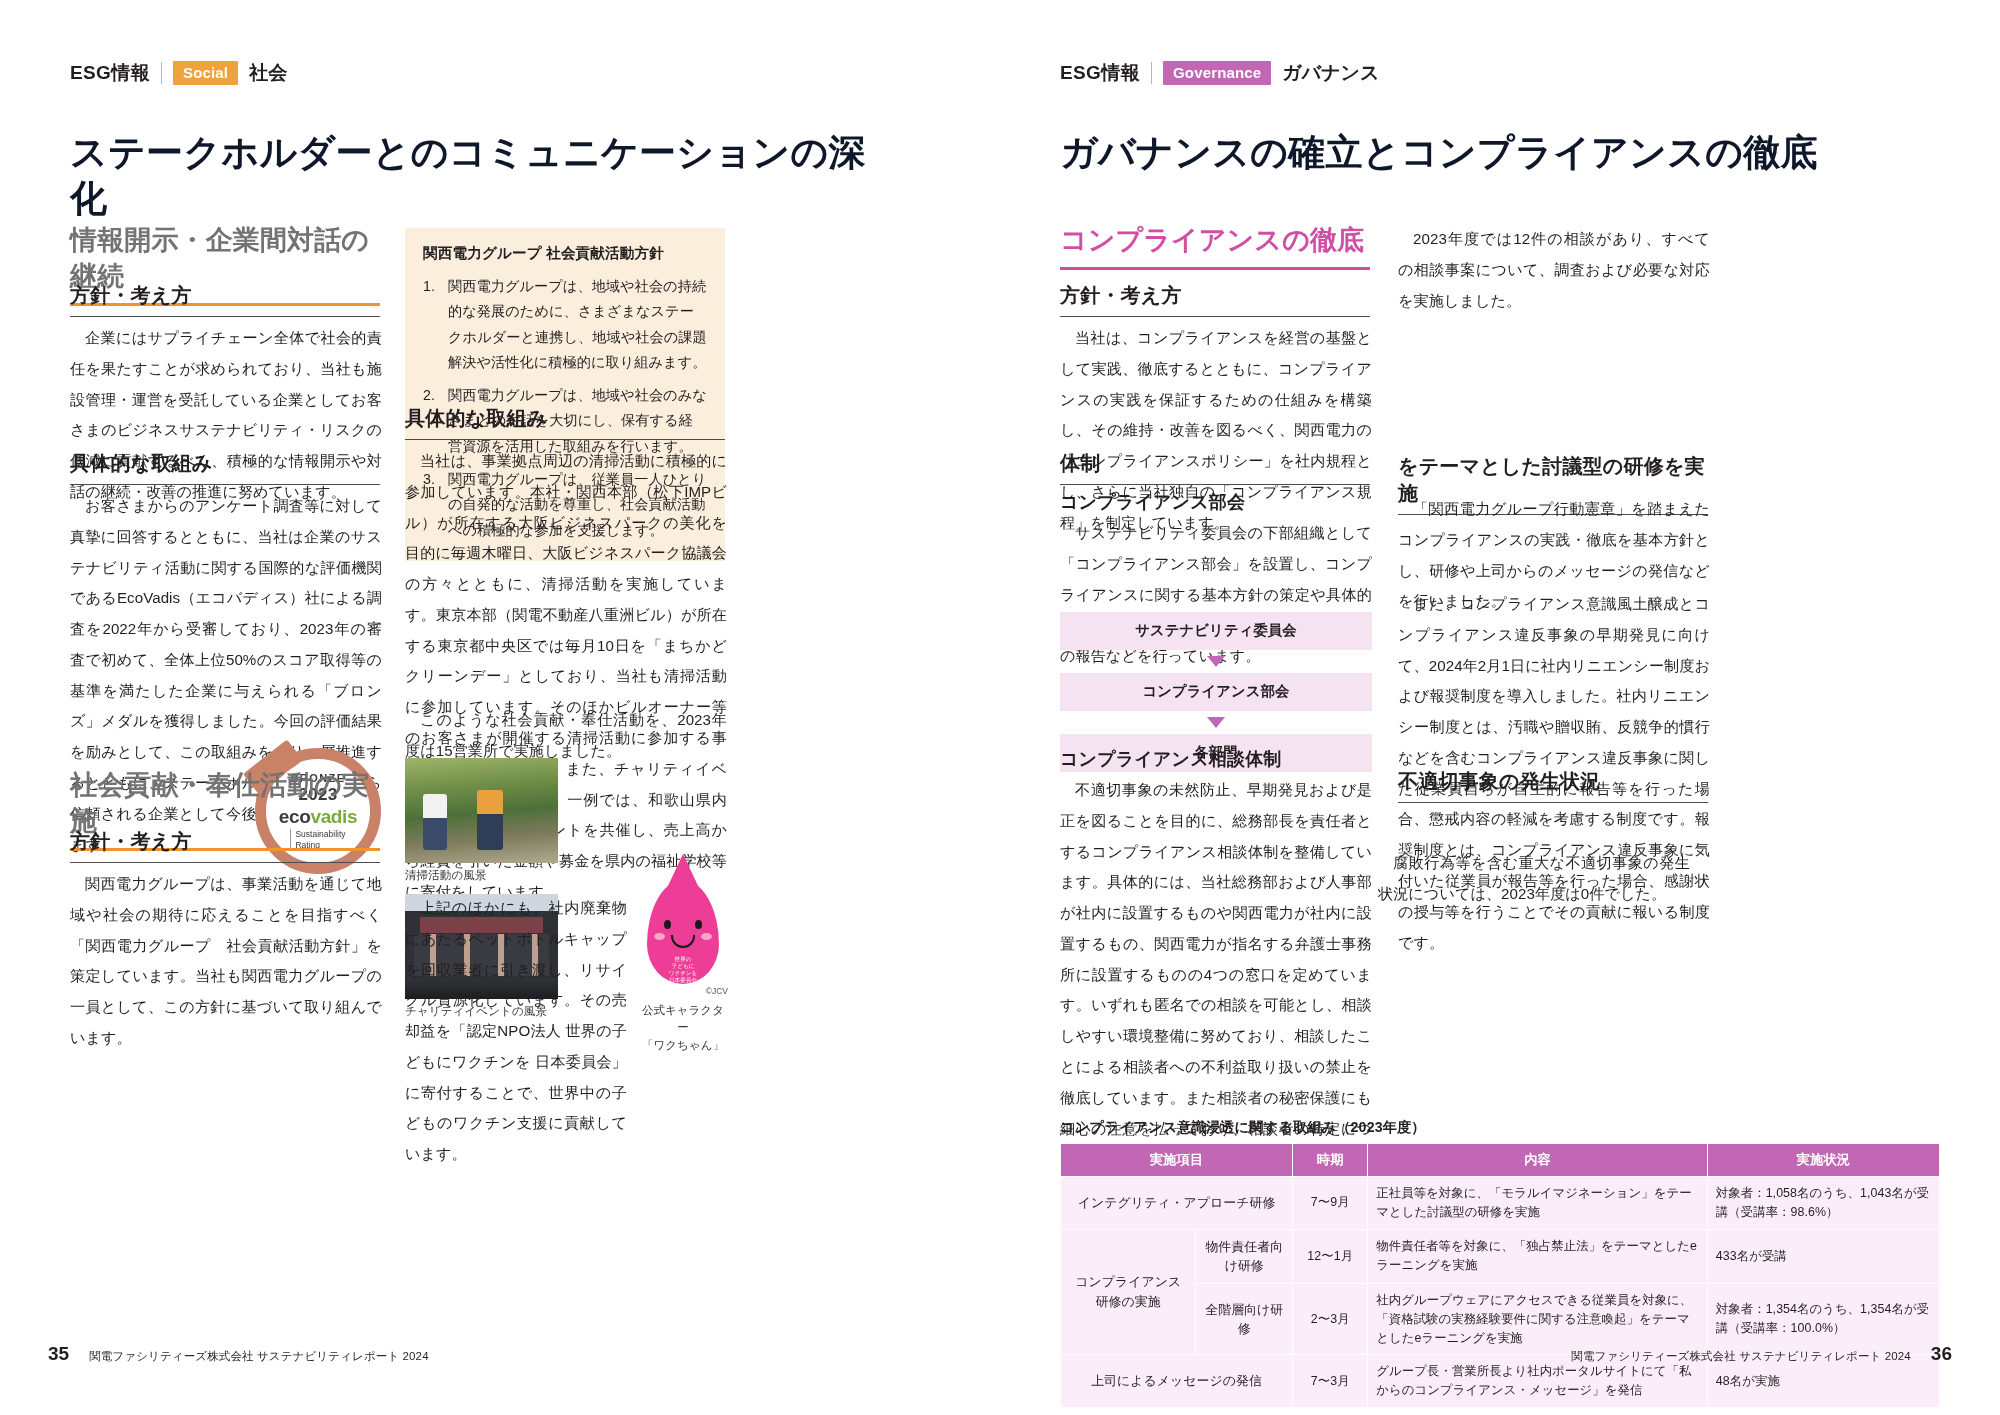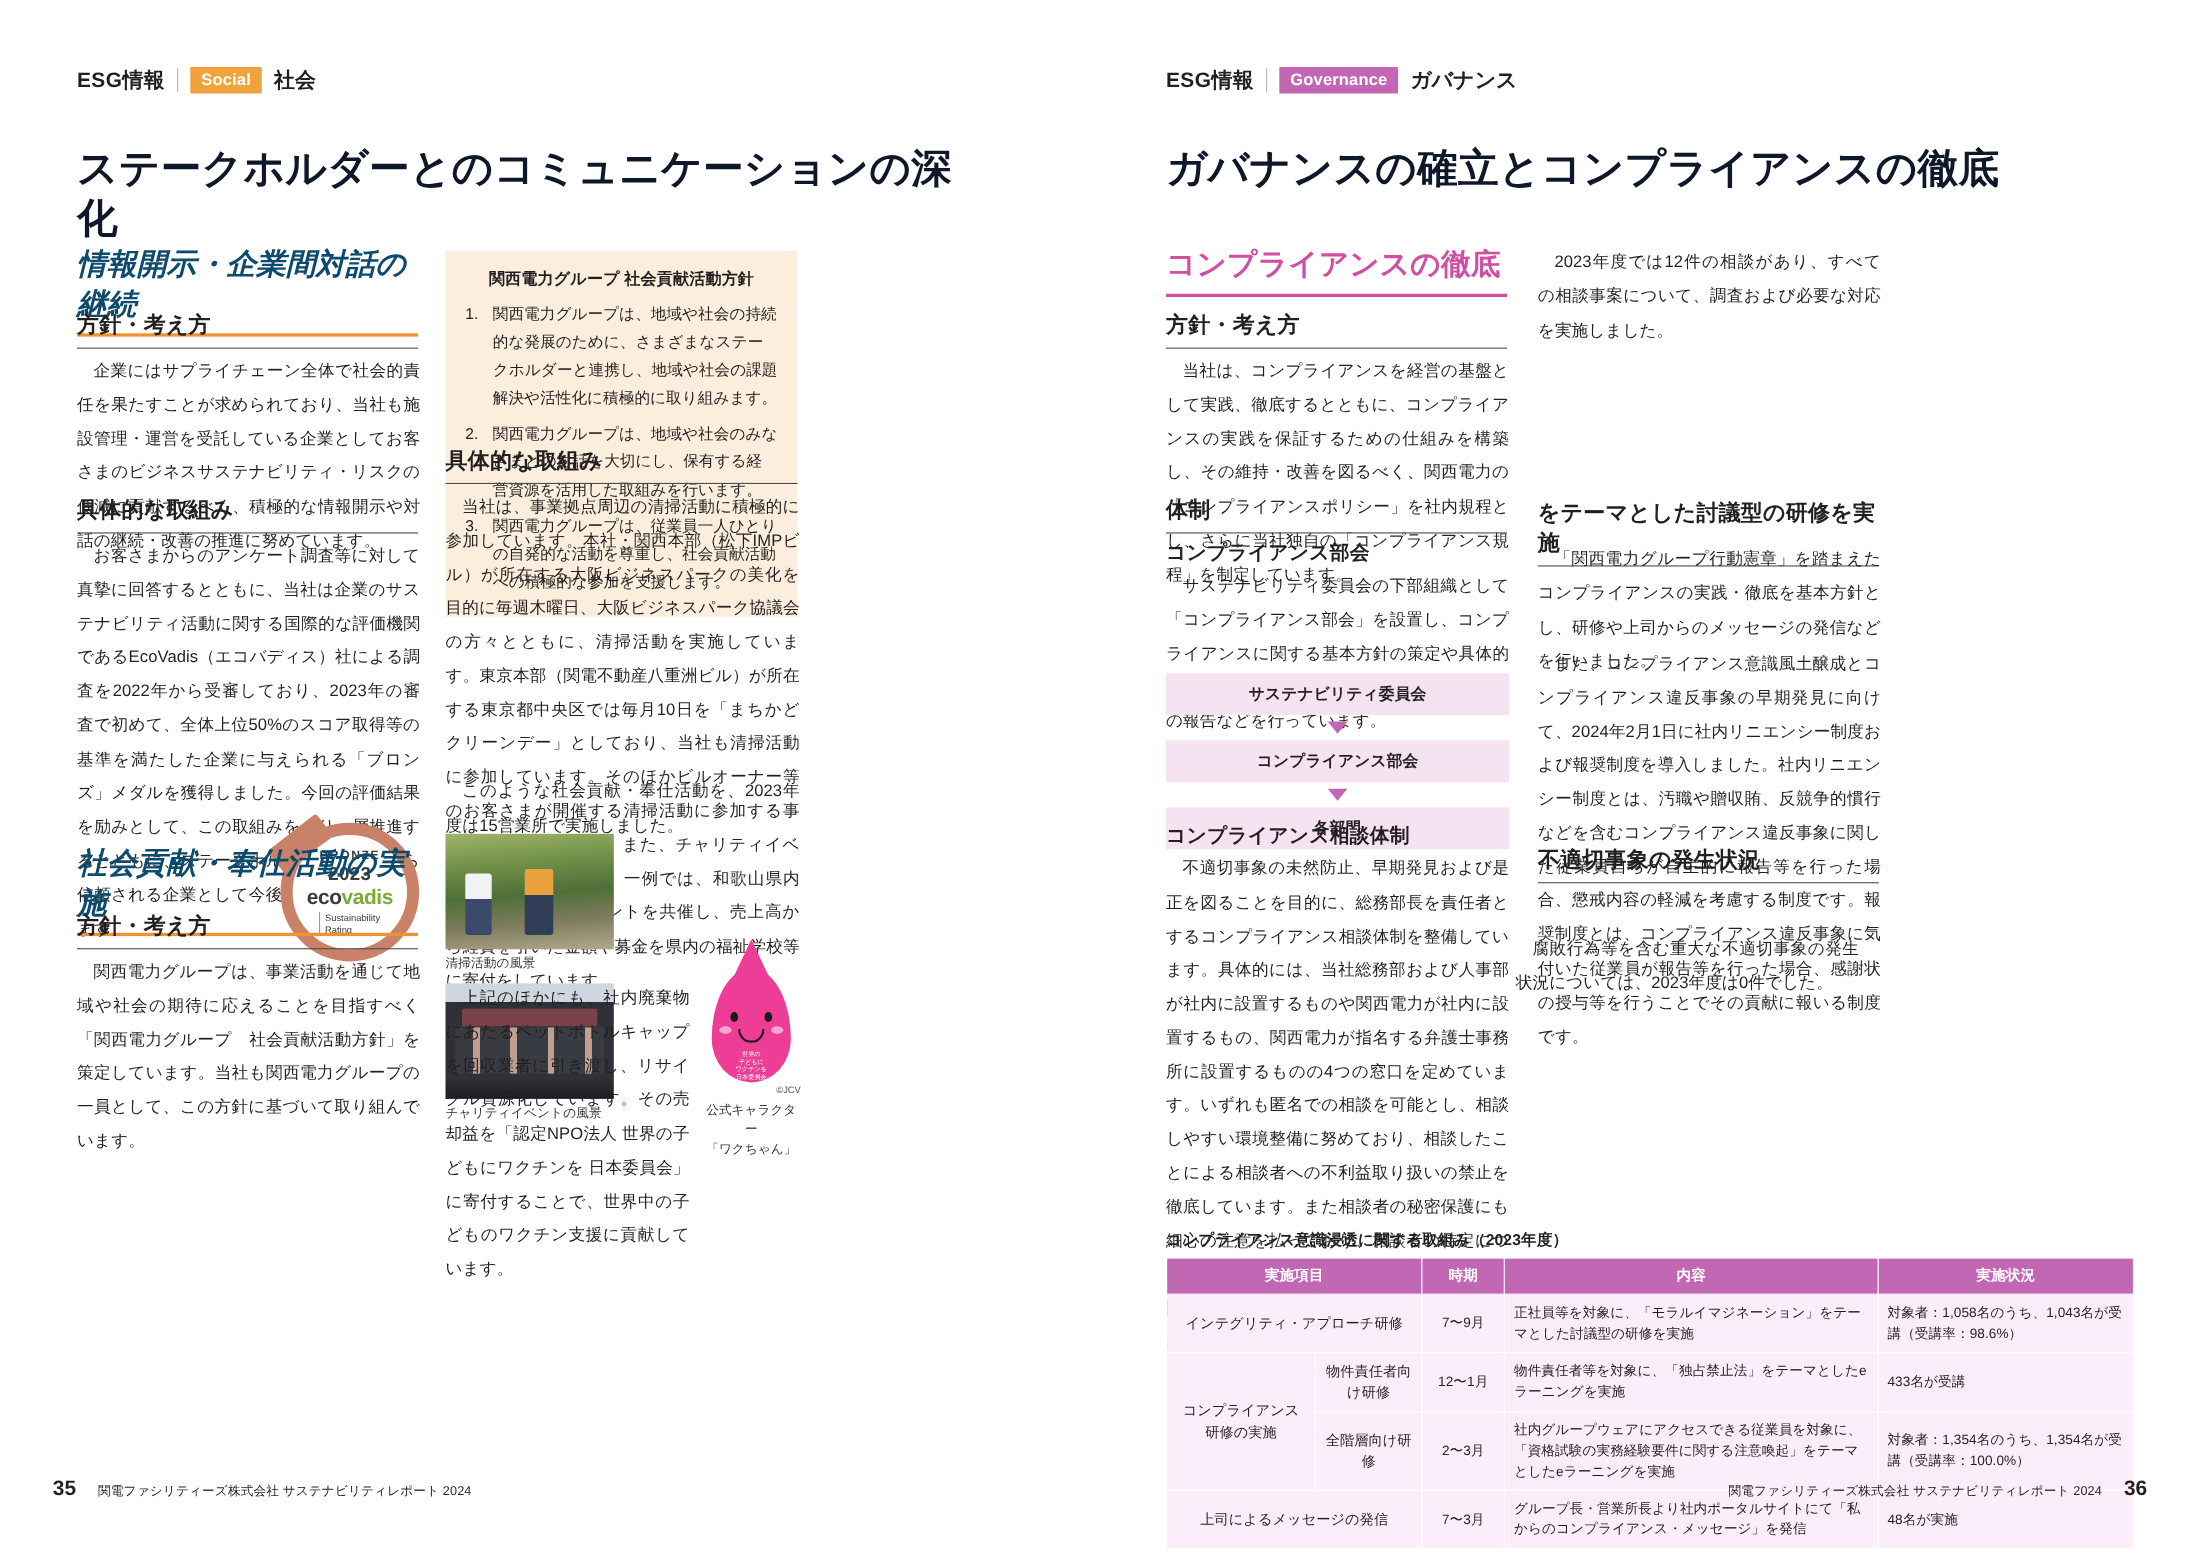--- a/index.html
+++ b/index.html
@@ -31,42 +31,42 @@
   .page-title {
     font-size:37px; font-weight:700; letter-spacing:.005em;
     color:#0f172a; line-height:1.25;
   }
 
   
   .sec-head {
     font-size:27px; font-weight:700; letter-spacing:.005em;
     padding-bottom:9px; border-bottom:3px solid;
   }
-  .sec-head.orange { color:#0c4a6e; border-color:#f0922e;font-style:italic; }
+  .sec-head.orange { color:#737373; border-color:#f0922e; }
   .sec-head.pink   { color:#d04fa4; border-color:#d04fa4; }
 
   
   .sub-head {
     font-size:20px; font-weight:700; color:#231f20;
     padding-bottom:7px; border-bottom:1.6px solid #4c4c4c;
     letter-spacing:.01em;
   }
   .sub-head2 {
     font-size:18px; font-weight:700; color:#231f20; letter-spacing:.01em;
   }
 
   
   p.body {
     font-size:15.1px; line-height:2.04; letter-spacing:.005em;
     text-indent:1em; color:#231f20; text-align:justify;
   }
 
   
   .policy-box { background:#fbeedc; padding:16px 18px 18px 18px; }
-  .policy-title { font-size:14.6px; font-weight:700; text-align:center; margin-bottom:11px; letter-spacing:.01em; }
+  .policy-title { font-size:14.6px; font-weight:700; margin-bottom:11px; letter-spacing:.01em; }
   .policy-list { list-style:none; }
   .policy-list li {
     font-size:14.2px; line-height:1.78; margin-bottom:8px;
     padding-left:25px; text-indent:-25px; letter-spacing:.003em;
   }
   .policy-list li:last-child { margin-bottom:0; }
   .policy-num { display:inline-block; width:25px; text-indent:0; }
 
   
   .photo-row { display:flex; gap:11px; }

